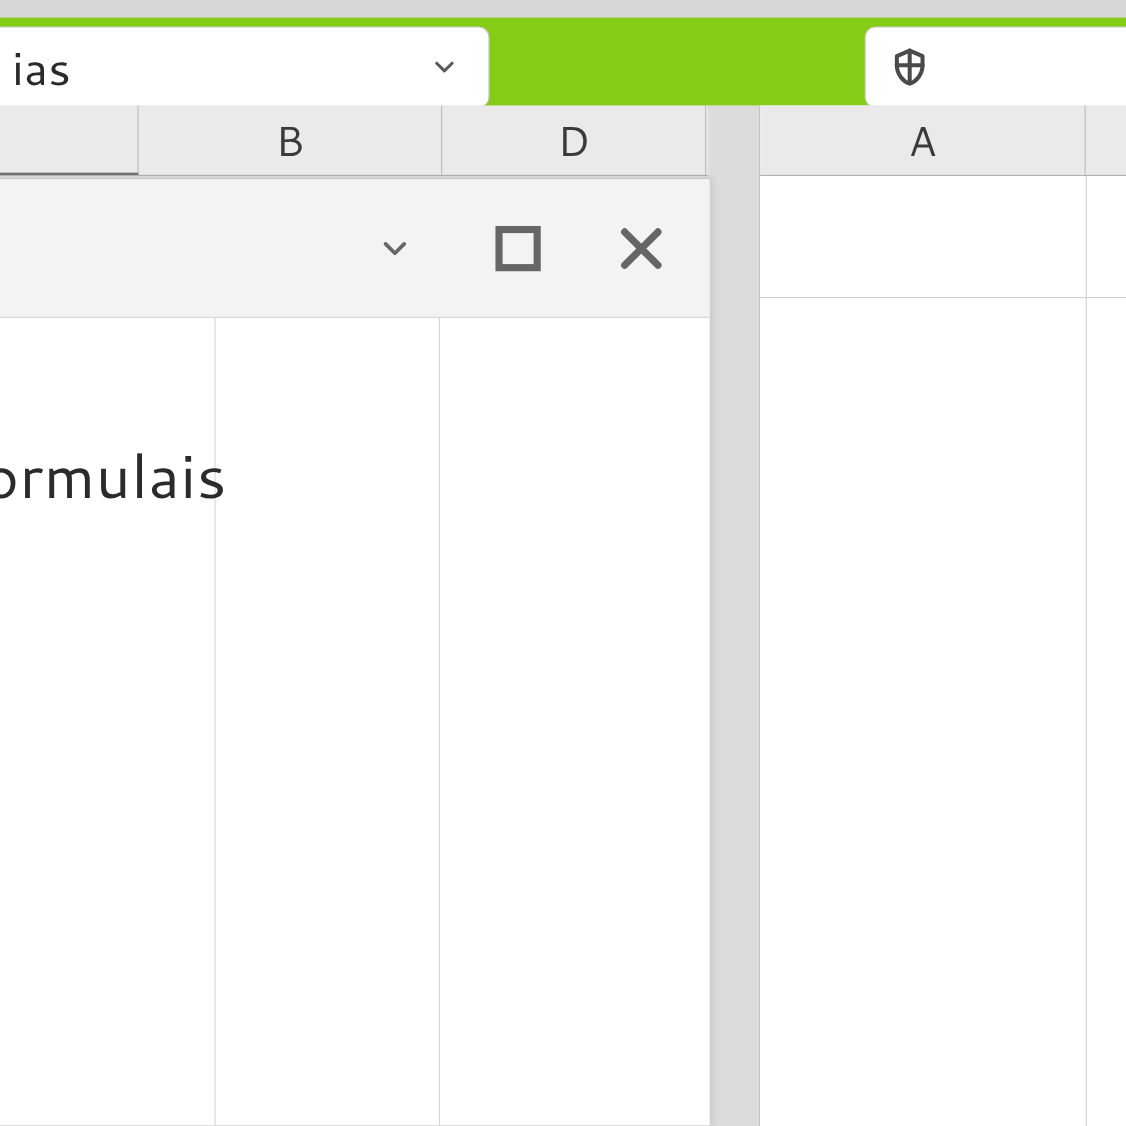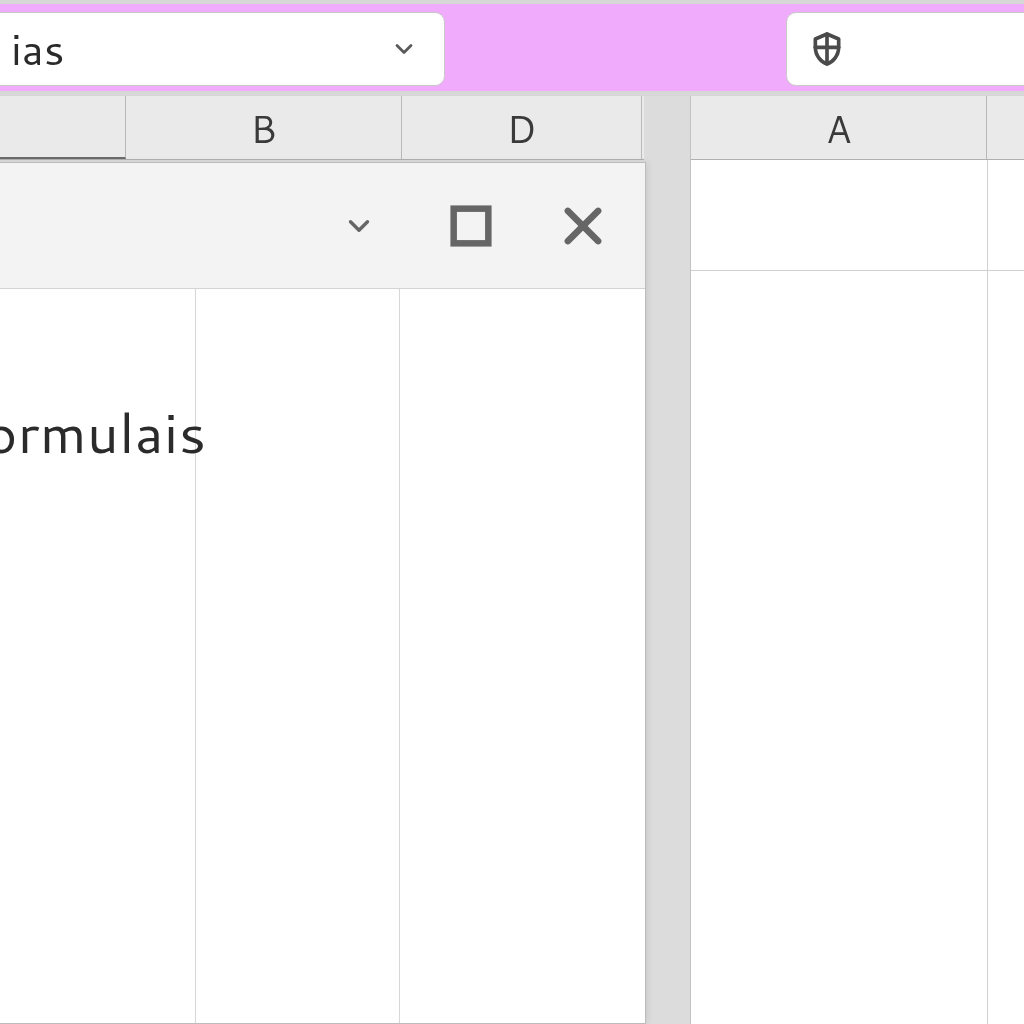--- a/index.html
+++ b/index.html
@@ -8,25 +8,25 @@
     height: 1024px;
     overflow: hidden;
     font-family: "Cantarell", "Segoe UI", "Helvetica Neue", sans-serif;
     background: #d7d7d7;
     color: #2b2b2b;
   }
 
   
   .toolbar-row {
     position: absolute;
-    top: 4px;
+    top: 16px;
     left: 0;
     right: 0;
     height: 87px;
-    background: #f0abfc;
+    background: #84cc16;
   }
   .dropdown-left {
     position: absolute;
     left: -10px;
     top: 8px;
     width: 455px;
     height: 74px;
     background: #ffffff;
     border: 1px solid #c9c9c9;
     border-radius: 10px;

